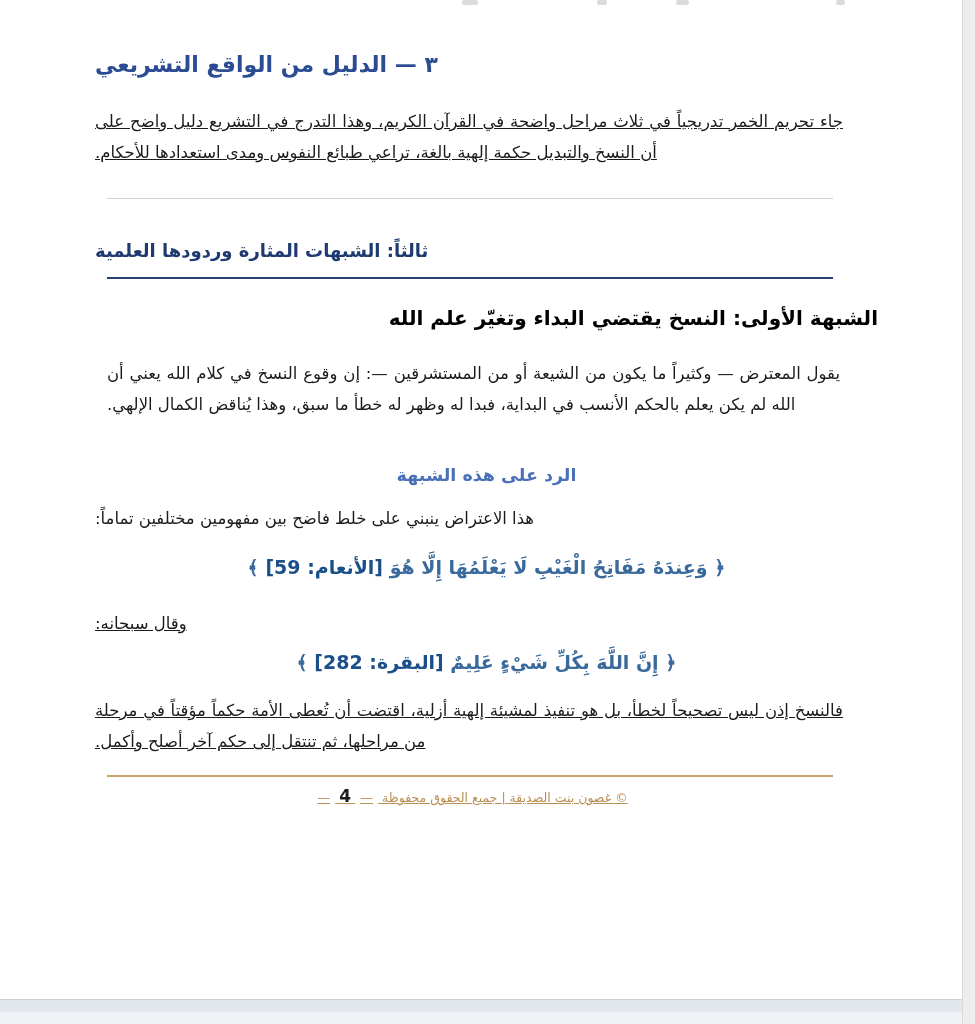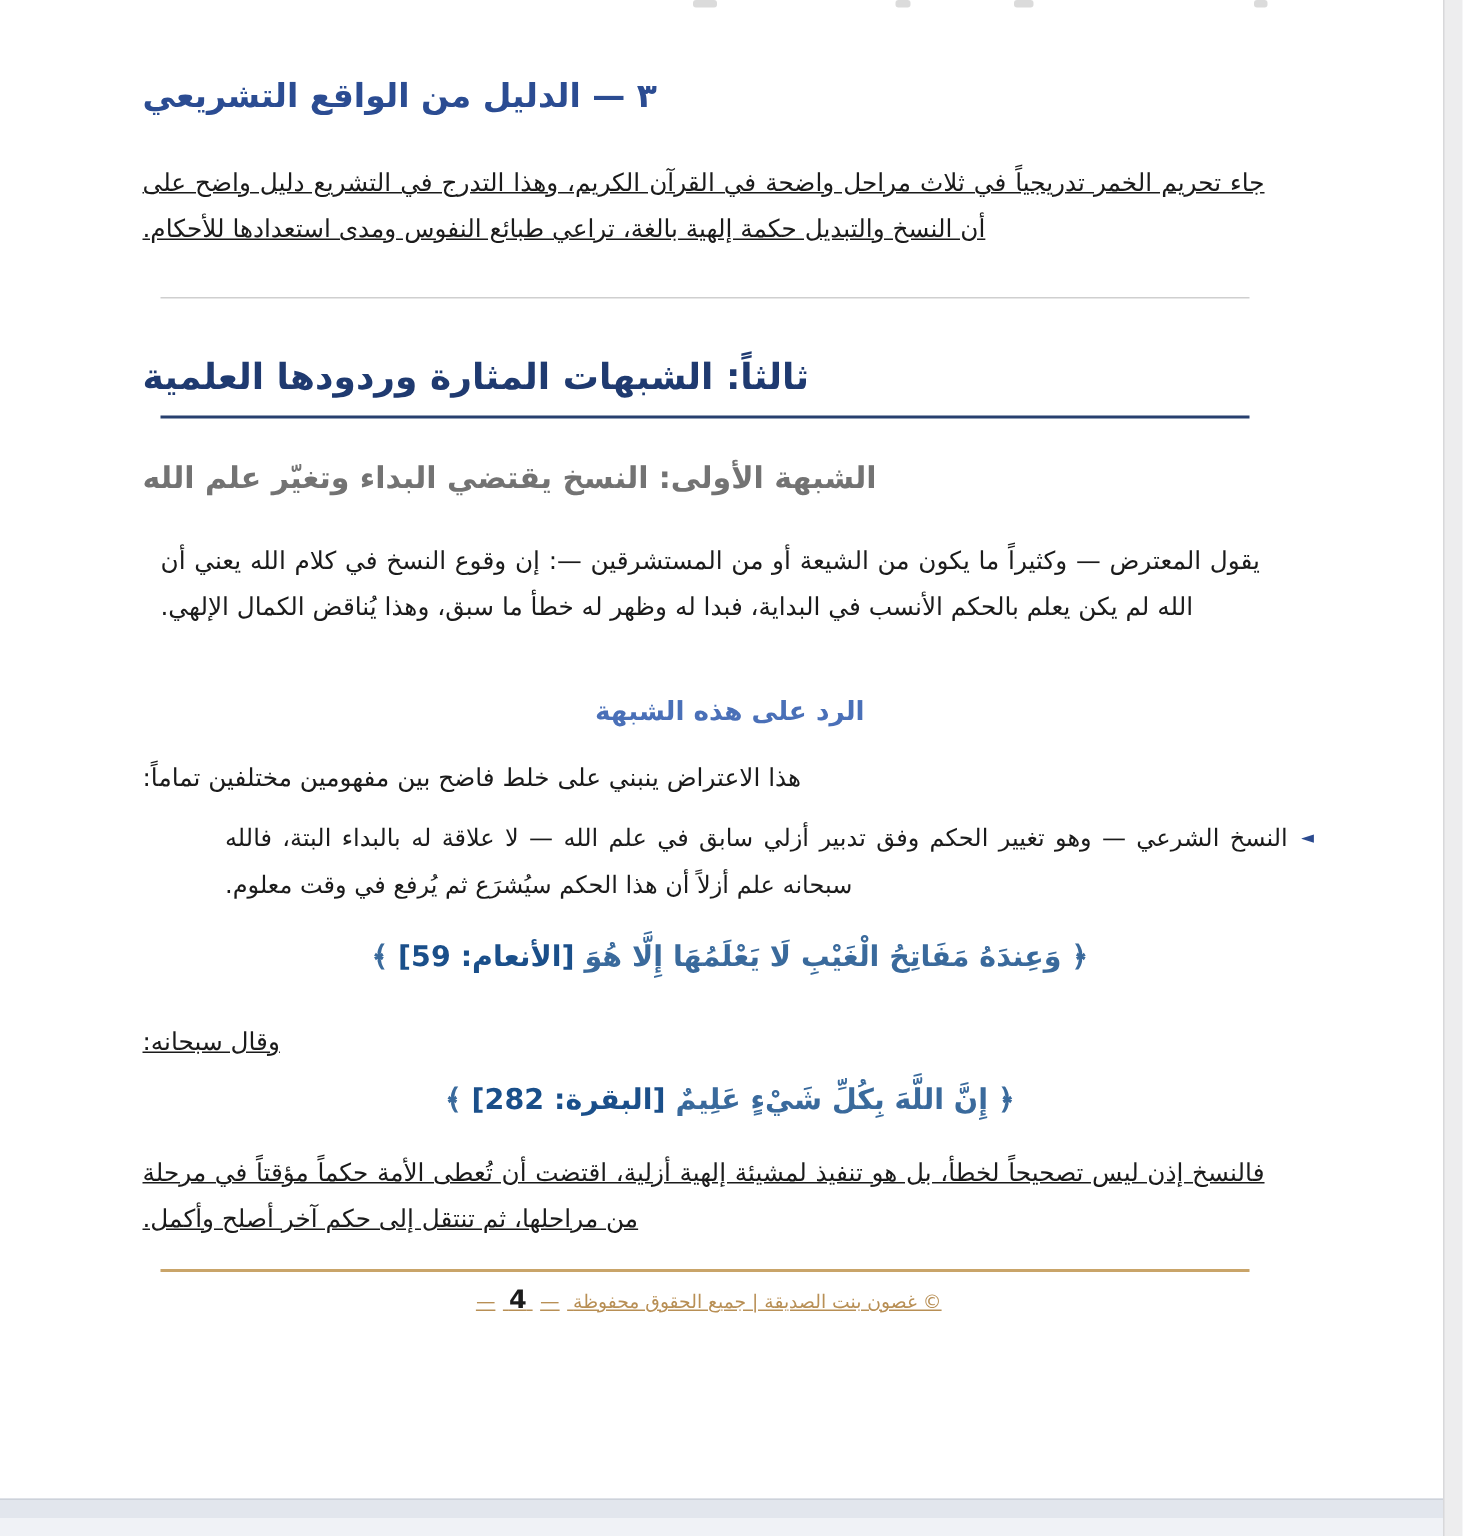--- a/index.html
+++ b/index.html
@@ -44,30 +44,30 @@
     text-align:justify;text-align-last:left;
     margin:26px 0 0 0;
   }
   .pad-r{padding-left:0;padding-right:35px;text-decoration:underline;}
   .pad-both{padding-right:38px;padding-left:12px;}
   .rule-gray{
     border:none;border-top:1px solid #cfcfcf;
     margin:30px 45px 0 12px;height:0;
   }
   .h-major{
-    color:#1f3a70;font-weight:700;font-size:24px;line-height:36px;
+    color:#1f3a70;font-weight:700;font-size:18px;line-height:36px;
     text-align:left;margin:34px 0 0 0;
   }
   .rule-navy{
     border:none;border-top:2px solid #27406f;
     margin:8px 45px 0 12px;height:0;
   }
   .h-sub{
-    color:#737373;font-weight:700;font-size:20px;line-height:27px;
-    text-align:left;margin:26px 0 0 0;
+    color:#000000;font-weight:700;font-size:20px;line-height:27px;
+    text-align:right;margin:26px 0 0 0;
   }
   .h-small{
     color:#4a70b8;font-weight:700;font-size:17.5px;line-height:22px;
     text-align:center;margin:44px 0 0 0;
   }
   .intro-line{margin-top:17px;}
   .bullets{margin-top:6px;}
   .bullet{
     font-size:16px;line-height:31px;
     text-align:justify;text-align-last:left;
@@ -124,23 +124,20 @@
 
     <div class="h-sub">الشبهة الأولى: النسخ يقتضي البداء وتغيّر علم الله</div>
 
     <div class="para pad-both">يقول المعترض — وكثيراً ما يكون من الشيعة أو من المستشرقين —: إن وقوع النسخ في كلام الله يعني أن الله لم يكن يعلم بالحكم الأنسب في البداية، فبدا له وظهر له خطأ ما سبق، وهذا يُناقض الكمال الإلهي.</div>
 
     <div class="h-small">الرد على هذه الشبهة</div>
 
     <div class="para intro-line">هذا الاعتراض ينبني على خلط فاضح بين مفهومين مختلفين تماماً:</div>
 
     <div class="bullets">
-      <div class="bullet">
-        <span class="tri">◄</span><span>النسخ الشرعي — وهو تغيير الحكم وفق تدبير أزلي سابق في علم الله — لا علاقة له بالبداء البتة، فالله سبحانه علم أزلاً أن هذا الحكم سيُشرَع ثم يُرفع في وقت معلوم.</span>
-      </div>
     </div>
 
 
     <div class="verse">
       <span>﴿</span>
       <span>وَعِندَهُ مَفَاتِحُ الْغَيْبِ لَا يَعْلَمُهَا إِلَّا هُوَ</span>
       <span class="vref">[الأنعام: 59]</span>
       <span>﴾</span>
     </div>
 

